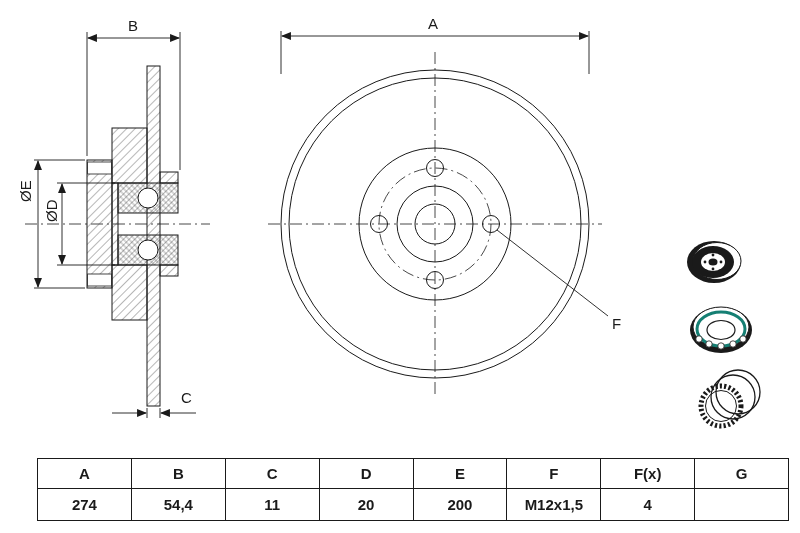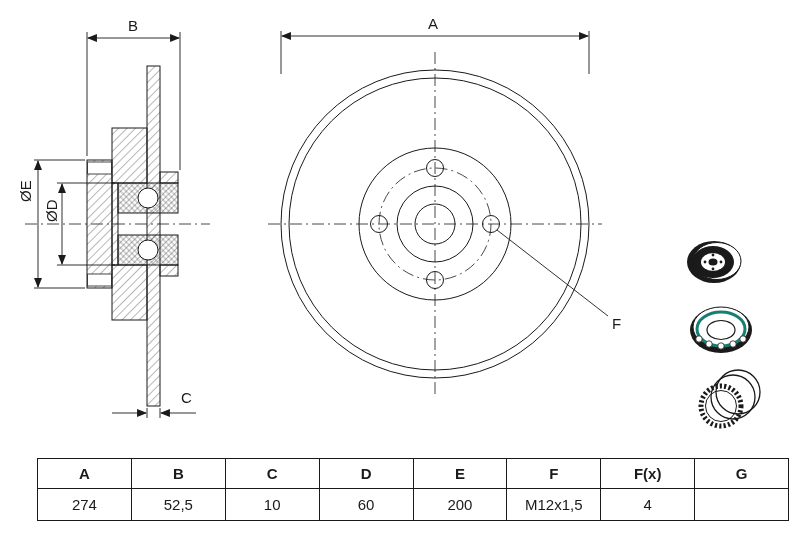--- a/index.html
+++ b/index.html
@@ -28,21 +28,21 @@
     background: #fff;
   }
   .spec-table th, .spec-table td {
     border: 1px solid #1a1a1a;
     text-align: center;
     vertical-align: middle;
     font-size: 15px;
     color: #1a1a1a;
   }
   .spec-table th { height: 30px; font-weight: 700; }
-  .spec-table td { height: 32px; font-weight: 400; }
+  .spec-table td { height: 32px; font-weight: 700; }
 </style>
 </head>
 <body>
 
 <div class="stage">
 
   <svg class="drawing-svg" width="800" height="455" viewBox="0 0 800 455">
     <defs>
       <pattern id="hatch" patternUnits="userSpaceOnUse" width="6" height="6" patternTransform="rotate(45)">
         <line x1="0" y1="0" x2="0" y2="6" stroke="#4a4a4a" stroke-width="0.8"></line>
@@ -178,23 +178,23 @@
         <th>D</th>
         <th>E</th>
         <th>F</th>
         <th>F(x)</th>
         <th>G</th>
       </tr>
     </thead>
     <tbody>
       <tr>
         <td>274</td>
-        <td>52,5</td>
-        <td>10</td>
-        <td>60</td>
+        <td>54,4</td>
+        <td>11</td>
+        <td>20</td>
         <td>200</td>
         <td>M12x1,5</td>
         <td>4</td>
         <td></td>
       </tr>
     </tbody>
   </table>
 
 </div>
 

